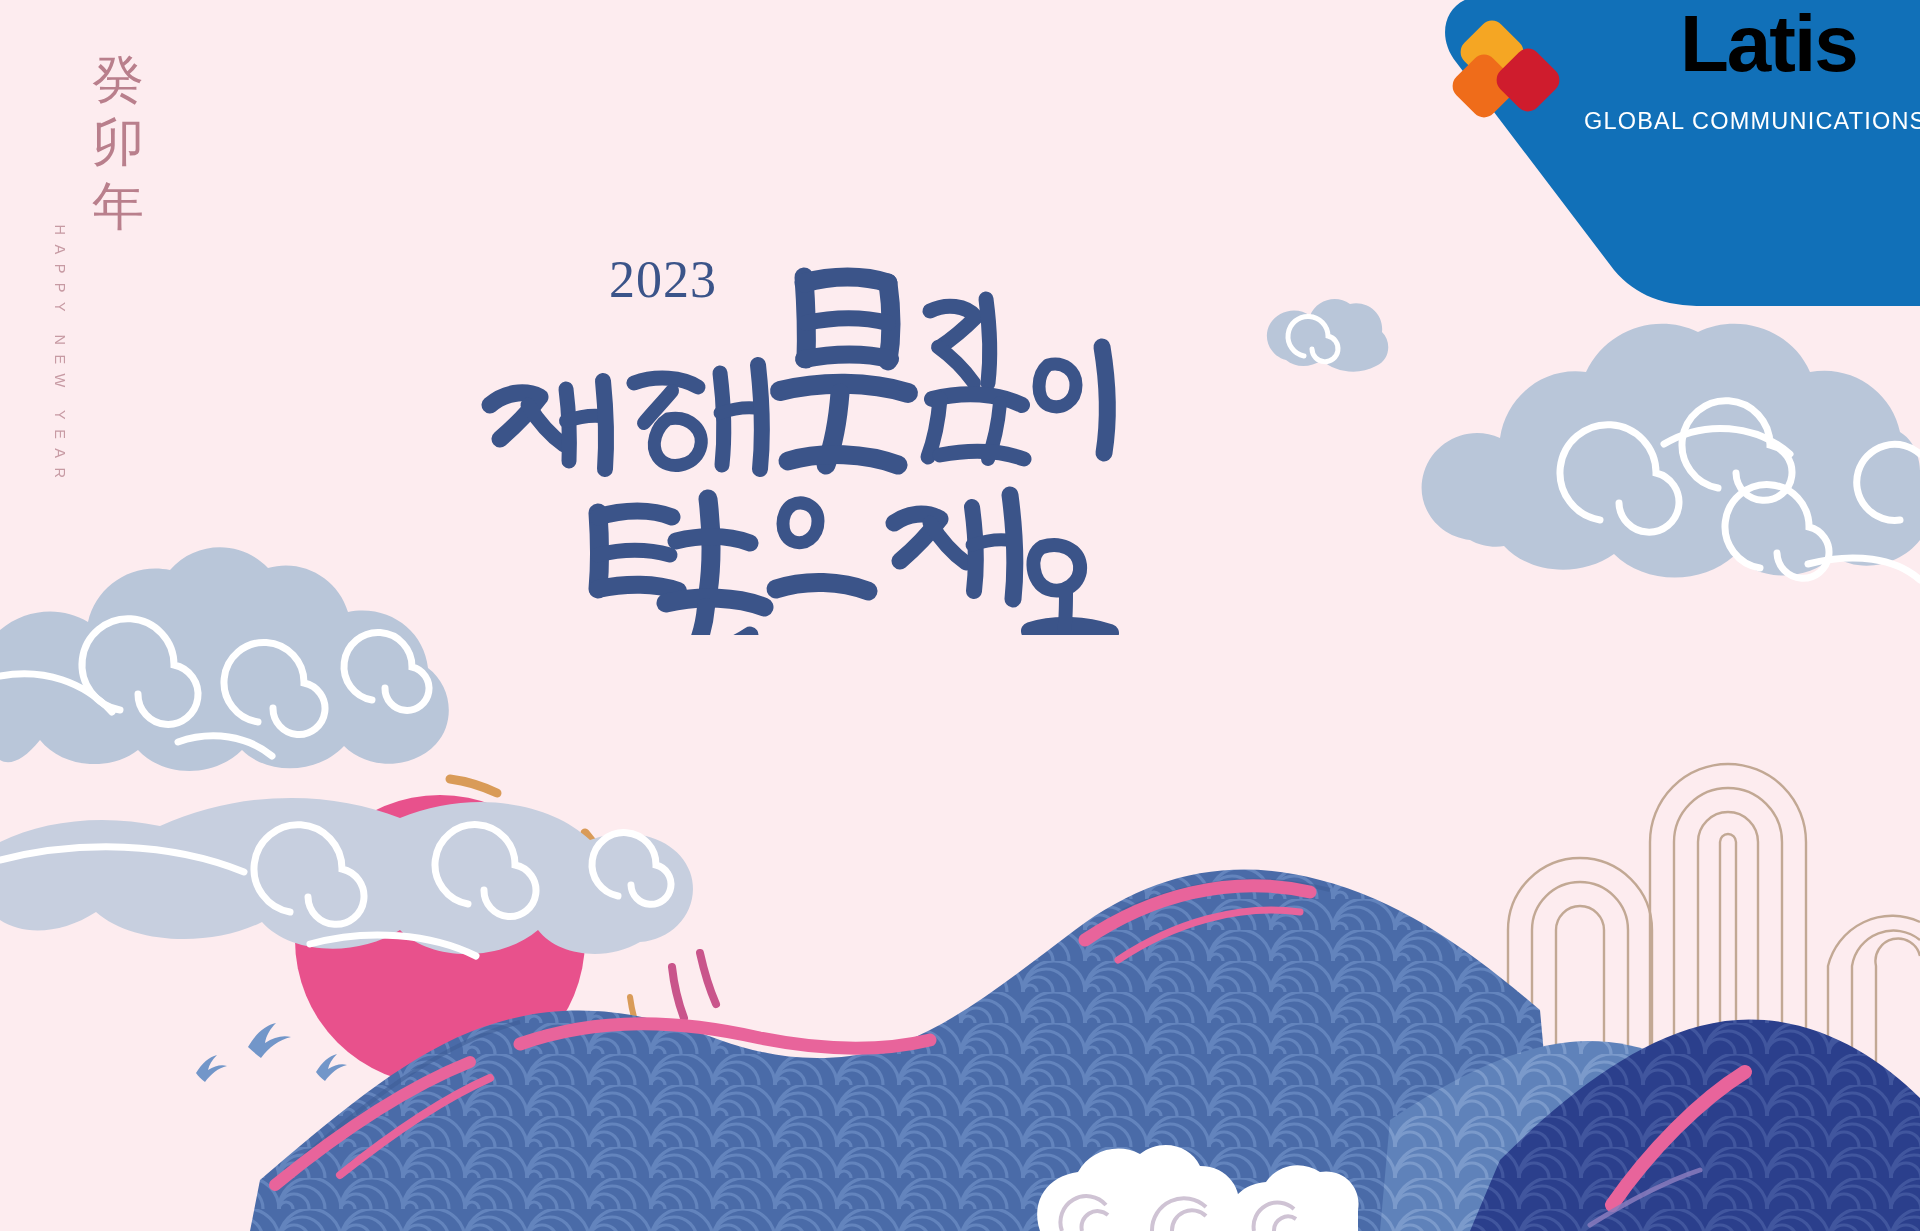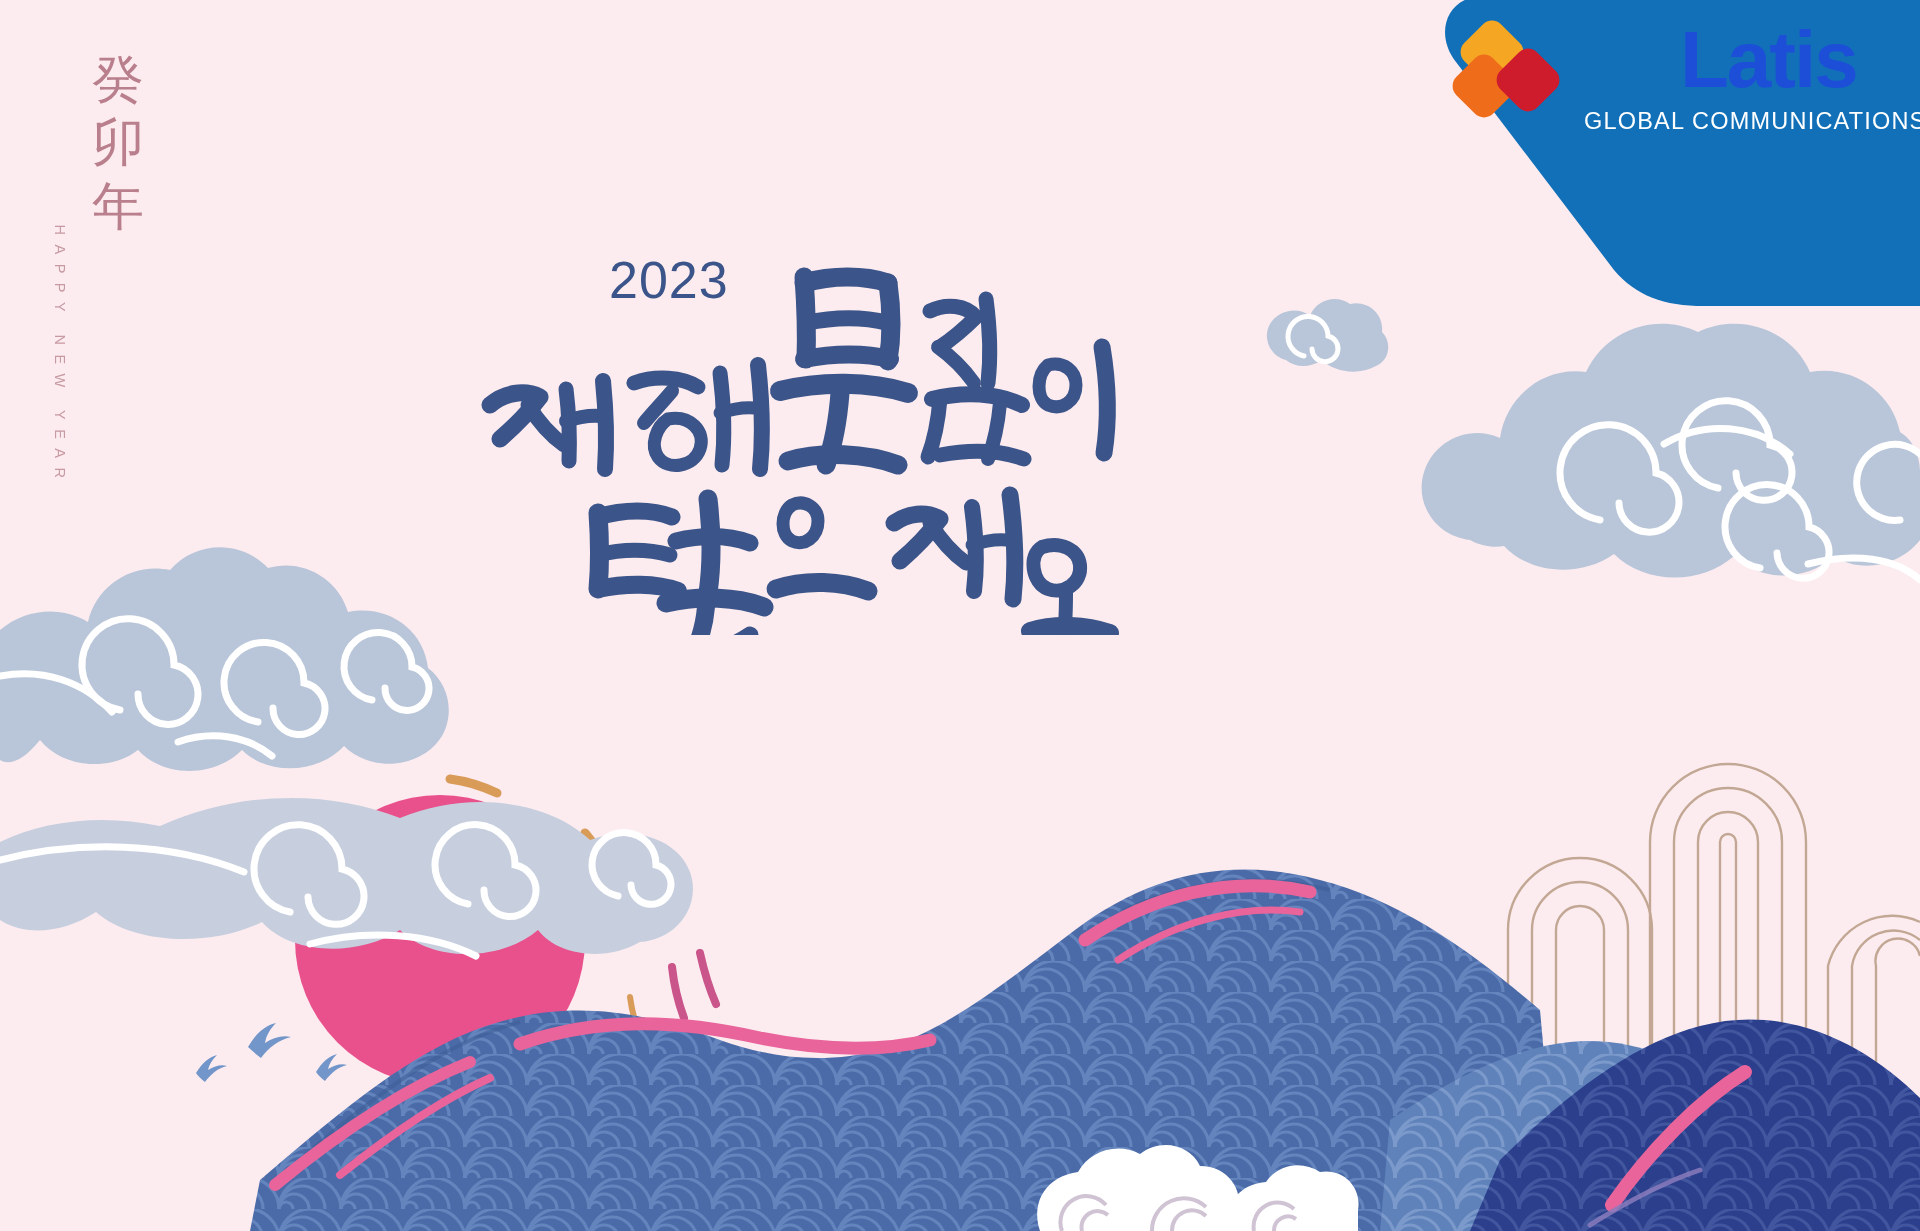--- a/index.html
+++ b/index.html
@@ -20,22 +20,22 @@
   #logo-badge{
     position:absolute;
     top:-4px;right:-4px;
     width:560px;height:310px;
     pointer-events:none;
   }
   #logo-badge svg{display:block;width:560px;height:310px;}
 
   .logo-word{
     position:absolute;
-    left:316px;top:24px;
-    color:#1d4ed8;
+    left:316px;top:8px;
+    color:#000000;
     font-size:80px;
     font-weight:bold;
     letter-spacing:-2px;
     font-family:"Liberation Sans",sans-serif;
     line-height:1;
   }
   .logo-sub{
     position:absolute;
     left:220px;top:112px;
     color:#ffffff;
@@ -72,21 +72,21 @@
     white-space:nowrap;
   }
 
   
   #year-label{
     position:absolute;
     left:609px;top:250px;
     color:#3b5489;
     font-size:52px;
     letter-spacing:1px;
-    font-family:Liberation Sans, sans-serif;
+    font-family:Liberation Serif, serif;
   }
 
   #calligraphy{
     position:absolute;
     left:470px;top:255px;
     width:660px;height:380px;
   }
   #calligraphy svg{display:block;width:660px;height:380px;}
 
   .sr{position:absolute;width:1px;height:1px;overflow:hidden;clip:rect(0 0 0 0);}

